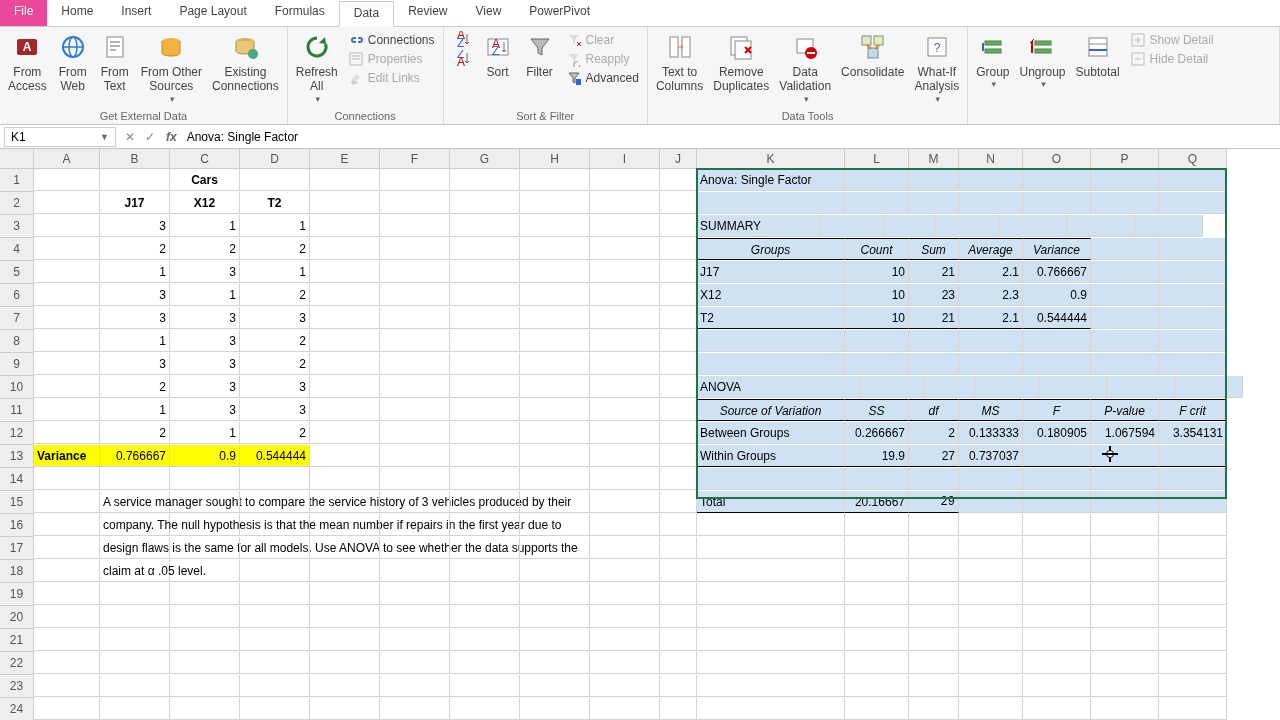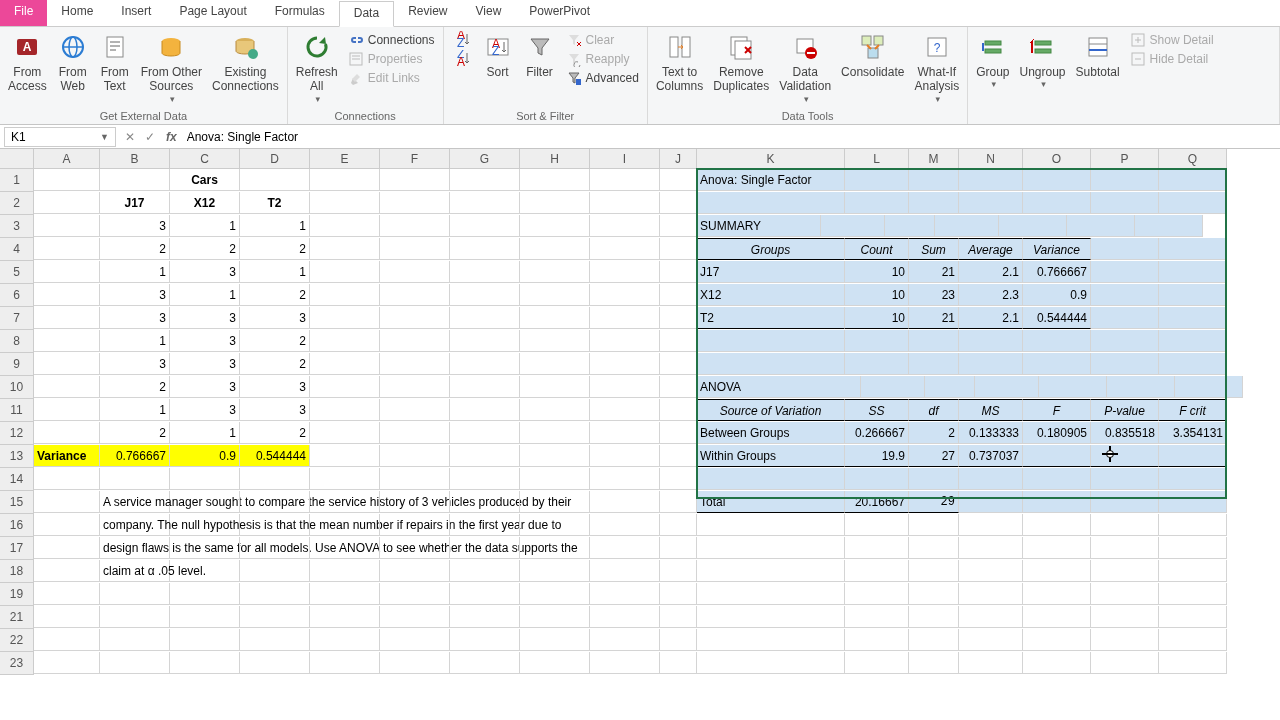--- a/index.html
+++ b/index.html
@@ -633,21 +633,21 @@
         <div class="cell" style="width: 70px;"></div>
         <div class="cell" style="width: 70px;"></div>
         <div class="cell" style="width: 70px;"></div>
         <div class="cell" style="width: 70px;"></div>
         <div class="cell" style="width: 37px;"></div>
         <div class="cell sel" style="width: 148px;">Between Groups</div>
         <div class="cell sel r" style="width: 64px;">0.266667</div>
         <div class="cell sel r" style="width: 50px;">2</div>
         <div class="cell sel r" style="width: 64px;">0.133333</div>
         <div class="cell sel r" style="width: 68px;">0.180905</div>
-        <div class="cell sel r" style="width: 68px;">0.835518</div>
+        <div class="cell sel r" style="width: 68px;">1.067594</div>
         <div class="cell sel r" style="width: 68px;">3.354131</div>
       </div>
       <div class="rowN">
         <div class="rh">13</div>
         <div class="cell b yellow" style="width: 66px;">Variance</div>
         <div class="cell r yellow" style="width: 70px;">0.766667</div>
         <div class="cell r yellow" style="width: 70px;">0.9</div>
         <div class="cell r yellow" style="width: 70px;">0.544444</div>
         <div class="cell" style="width: 70px;"></div>
         <div class="cell" style="width: 70px;"></div>
@@ -777,20 +777,40 @@
         <div class="cell" style="width: 37px;"></div>
         <div class="cell" style="width: 148px;"></div>
         <div class="cell" style="width: 64px;"></div>
         <div class="cell" style="width: 50px;"></div>
         <div class="cell" style="width: 64px;"></div>
         <div class="cell" style="width: 68px;"></div>
         <div class="cell" style="width: 68px;"></div>
         <div class="cell" style="width: 68px;"></div>
       </div>
       <div class="rowN">
+        <div class="rh">20</div>
+        <div class="cell" style="width: 66px;"></div>
+        <div class="cell" style="width: 70px;"></div>
+        <div class="cell" style="width: 70px;"></div>
+        <div class="cell" style="width: 70px;"></div>
+        <div class="cell" style="width: 70px;"></div>
+        <div class="cell" style="width: 70px;"></div>
+        <div class="cell" style="width: 70px;"></div>
+        <div class="cell" style="width: 70px;"></div>
+        <div class="cell" style="width: 70px;"></div>
+        <div class="cell" style="width: 37px;"></div>
+        <div class="cell" style="width: 148px;"></div>
+        <div class="cell" style="width: 64px;"></div>
+        <div class="cell" style="width: 50px;"></div>
+        <div class="cell" style="width: 64px;"></div>
+        <div class="cell" style="width: 68px;"></div>
+        <div class="cell" style="width: 68px;"></div>
+        <div class="cell" style="width: 68px;"></div>
+      </div>
+      <div class="rowN">
         <div class="rh">21</div>
         <div class="cell" style="width: 66px;"></div>
         <div class="cell" style="width: 70px;"></div>
         <div class="cell" style="width: 70px;"></div>
         <div class="cell" style="width: 70px;"></div>
         <div class="cell" style="width: 70px;"></div>
         <div class="cell" style="width: 70px;"></div>
         <div class="cell" style="width: 70px;"></div>
         <div class="cell" style="width: 70px;"></div>
         <div class="cell" style="width: 70px;"></div>
@@ -818,20 +838,40 @@
         <div class="cell" style="width: 148px;"></div>
         <div class="cell" style="width: 64px;"></div>
         <div class="cell" style="width: 50px;"></div>
         <div class="cell" style="width: 64px;"></div>
         <div class="cell" style="width: 68px;"></div>
         <div class="cell" style="width: 68px;"></div>
         <div class="cell" style="width: 68px;"></div>
       </div>
       <div class="rowN">
         <div class="rh">23</div>
+        <div class="cell" style="width: 66px;"></div>
+        <div class="cell" style="width: 70px;"></div>
+        <div class="cell" style="width: 70px;"></div>
+        <div class="cell" style="width: 70px;"></div>
+        <div class="cell" style="width: 70px;"></div>
+        <div class="cell" style="width: 70px;"></div>
+        <div class="cell" style="width: 70px;"></div>
+        <div class="cell" style="width: 70px;"></div>
+        <div class="cell" style="width: 70px;"></div>
+        <div class="cell" style="width: 37px;"></div>
+        <div class="cell" style="width: 148px;"></div>
+        <div class="cell" style="width: 64px;"></div>
+        <div class="cell" style="width: 50px;"></div>
+        <div class="cell" style="width: 64px;"></div>
+        <div class="cell" style="width: 68px;"></div>
+        <div class="cell" style="width: 68px;"></div>
+        <div class="cell" style="width: 68px;"></div>
+      </div>
+      <div class="rowN">
+        <div class="rh">24</div>
         <div class="cell" style="width: 66px;"></div>
         <div class="cell" style="width: 70px;"></div>
         <div class="cell" style="width: 70px;"></div>
         <div class="cell" style="width: 70px;"></div>
         <div class="cell" style="width: 70px;"></div>
         <div class="cell" style="width: 70px;"></div>
         <div class="cell" style="width: 70px;"></div>
         <div class="cell" style="width: 70px;"></div>
         <div class="cell" style="width: 70px;"></div>
         <div class="cell" style="width: 37px;"></div>

